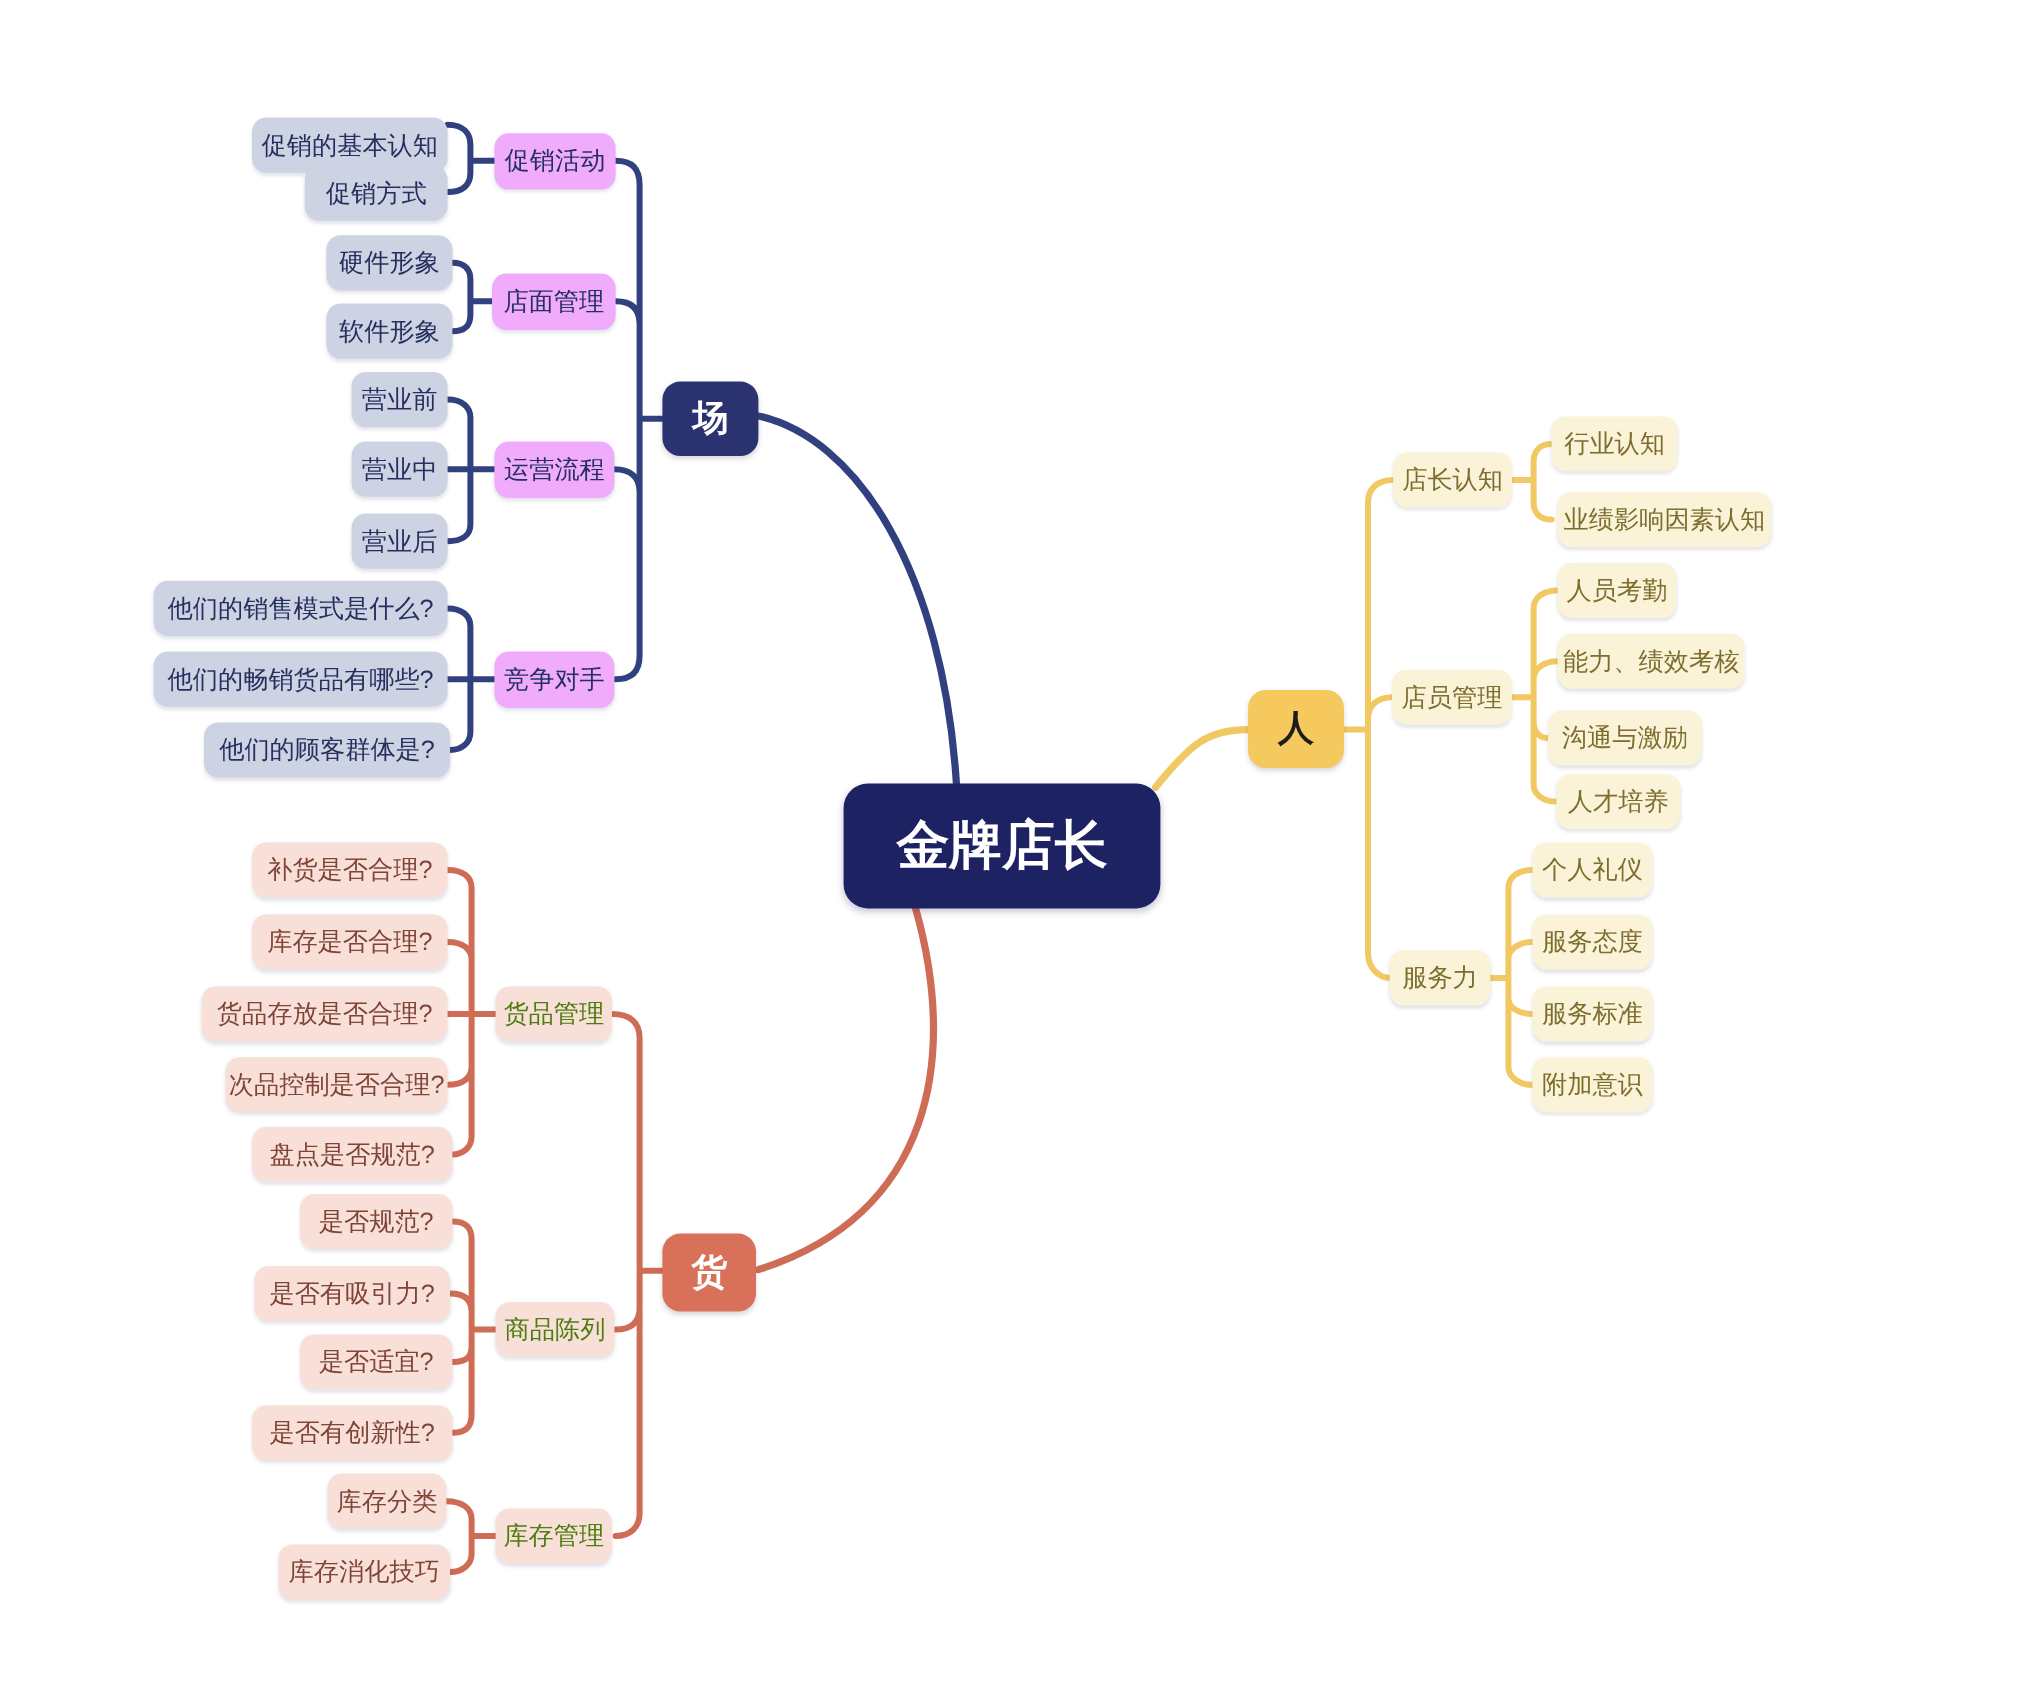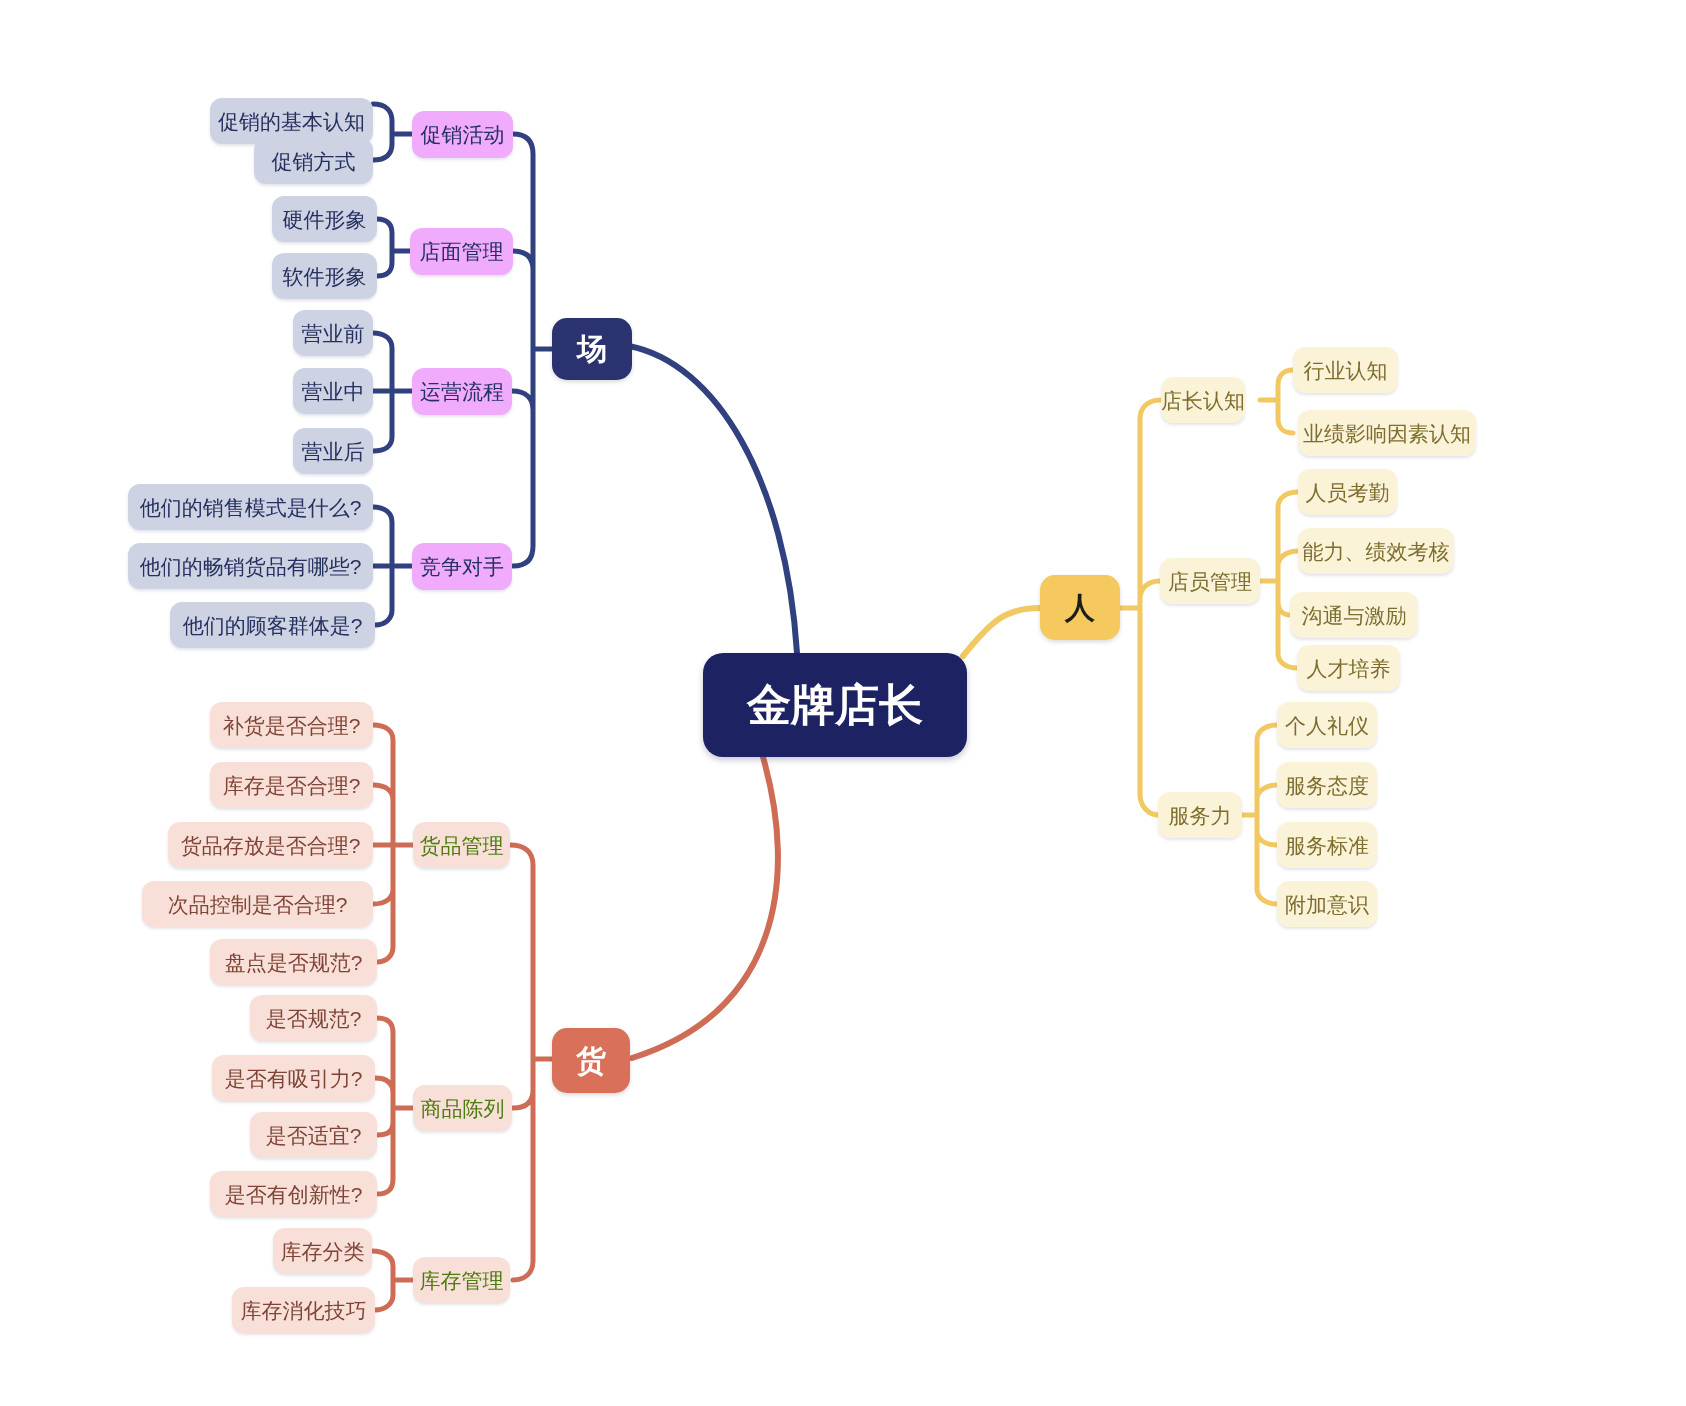--- a/index.html
+++ b/index.html
@@ -67,21 +67,21 @@
   <div class="n light navy-child" style="right:1313px;top:138px;width:119px;">促销方式</div>
   <div class="n light navy-child" style="right:1309px;top:196px;width:105px;">硬件形象</div>
   <div class="n light navy-child" style="right:1309px;top:253px;width:105px;">软件形象</div>
   <div class="n light navy-child" style="right:1313px;top:310px;width:80px;">营业前</div>
   <div class="n light navy-child" style="right:1313px;top:368px;width:80px;">营业中</div>
   <div class="n light navy-child" style="right:1313px;top:428px;width:80px;">营业后</div>
   <div class="n light navy-child" style="right:1313px;top:484px;width:245px;">他们的销售模式是什么?</div>
   <div class="n light navy-child" style="right:1313px;top:543px;width:245px;">他们的畅销货品有哪些?</div>
   <div class="n light navy-child" style="right:1311px;top:602px;width:205px;">他们的顾客群体是?</div>
 
-  <div class="n light cream-sub" style="left:1161px;top:377px;width:84px;">店长认知</div>
+  <div class="n light cream-sub" style="left:1161px;top:377px;width:99px;">店长认知</div>
   <div class="n light cream-sub" style="left:1160px;top:558px;width:100px;">店员管理</div>
   <div class="n light cream-sub" style="left:1158px;top:792px;width:84px;">服务力</div>
 
   <div class="n light cream-child" style="left:1293px;top:347px;width:105px;">行业认知</div>
   <div class="n light cream-child" style="left:1298px;top:410px;width:178px;">业绩影响因素认知</div>
   <div class="n light cream-child" style="left:1298px;top:469px;width:99px;">人员考勤</div>
   <div class="n light cream-child" style="left:1298px;top:528px;width:156px;">能力、绩效考核</div>
   <div class="n light cream-child" style="left:1290px;top:592px;width:128px;">沟通与激励</div>
   <div class="n light cream-child" style="left:1297px;top:645px;width:103px;">人才培养</div>
   <div class="n light cream-child" style="left:1277px;top:702px;width:100px;">个人礼仪</div>
@@ -89,21 +89,21 @@
   <div class="n light cream-child" style="left:1277px;top:822px;width:100px;">服务标准</div>
   <div class="n light cream-child" style="left:1277px;top:881px;width:100px;">附加意识</div>
 
   <div class="n light pink-sub" style="left:413px;top:822px;width:97px;">货品管理</div>
   <div class="n light pink-sub" style="left:413px;top:1085px;width:99px;">商品陈列</div>
   <div class="n light pink-sub" style="left:413px;top:1257px;width:97px;">库存管理</div>
 
   <div class="n light pink-child" style="right:1313px;top:702px;width:163px;">补货是否合理?</div>
   <div class="n light pink-child" style="right:1313px;top:762px;width:163px;">库存是否合理?</div>
   <div class="n light pink-child" style="right:1313px;top:822px;width:205px;text-align:center;">货品存放是否合理?</div>
-  <div class="n light pink-child" style="right:1313px;top:881px;width:231px;">次品控制是否合理?</div>
+  <div class="n light pink-child" style="right:1313px;top:881px;width:185px;">次品控制是否合理?</div>
   <div class="n light pink-child" style="right:1309px;top:939px;width:167px;">盘点是否规范?</div>
   <div class="n light pink-child" style="right:1309px;top:995px;width:127px;">是否规范?</div>
   <div class="n light pink-child" style="right:1311px;top:1055px;width:163px;">是否有吸引力?</div>
   <div class="n light pink-child" style="right:1309px;top:1112px;width:127px;">是否适宜?</div>
   <div class="n light pink-child" style="right:1309px;top:1171px;width:167px;">是否有创新性?</div>
   <div class="n light pink-child" style="right:1314px;top:1228px;width:99px;">库存分类</div>
   <div class="n light pink-child" style="right:1311px;top:1287px;width:143px;">库存消化技巧</div>
 
 </div>
 

